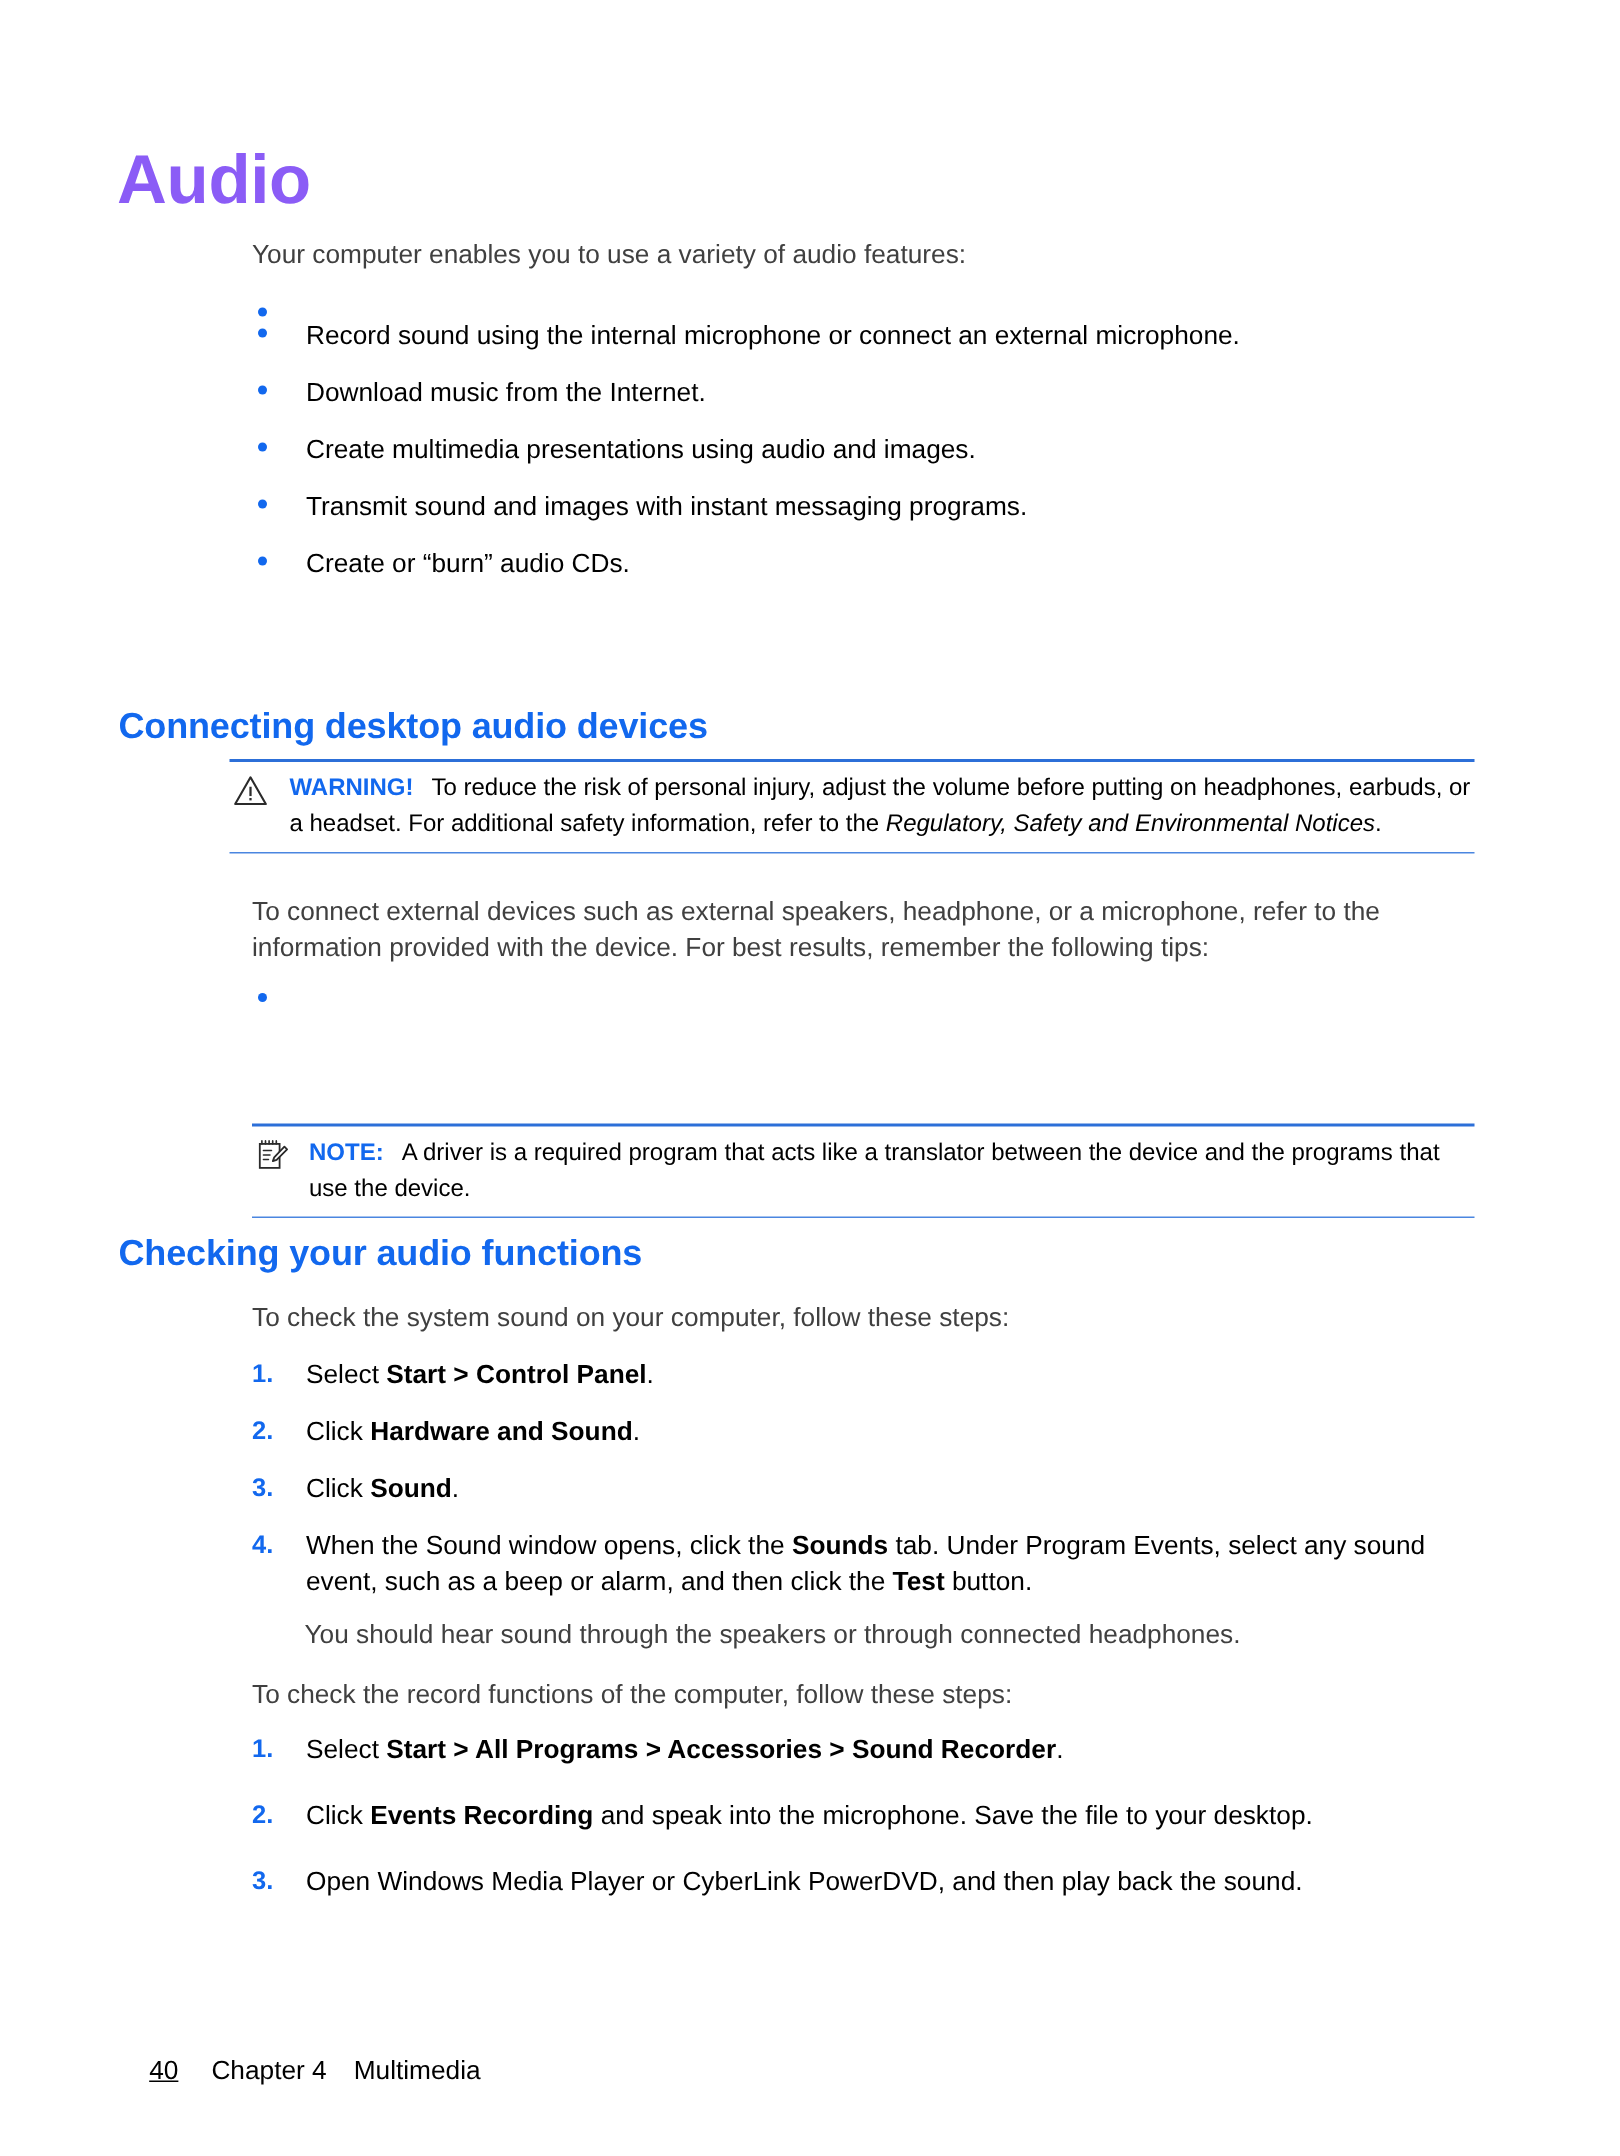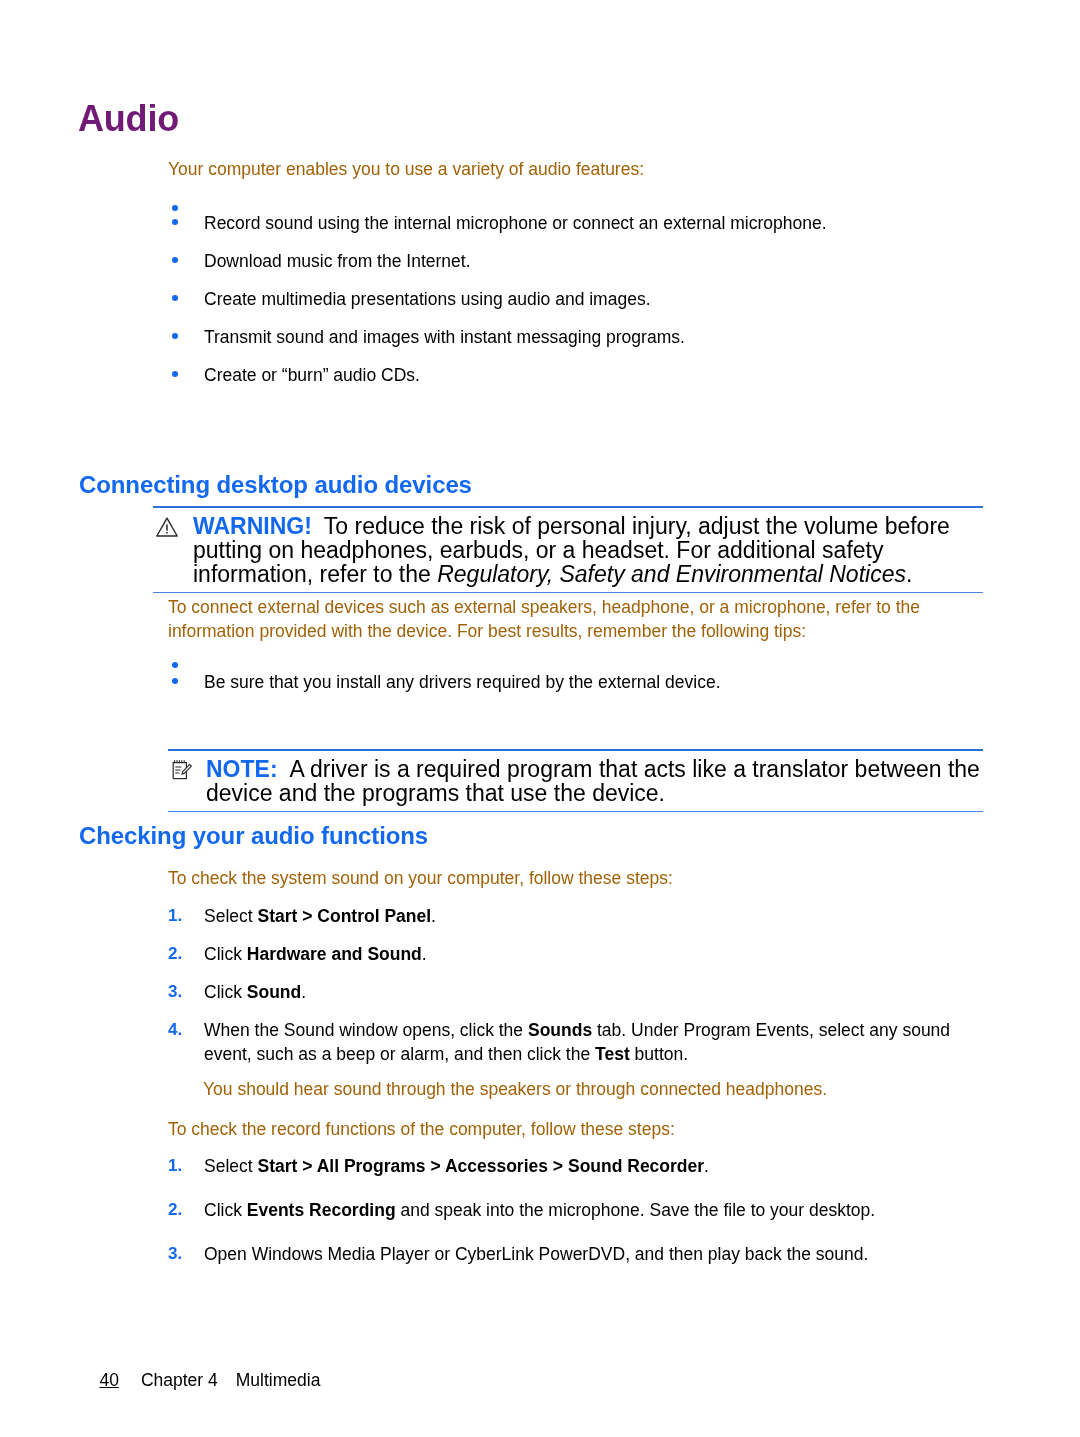--- a/index.html
+++ b/index.html
@@ -20,23 +20,23 @@
     width: 1080px;
     height: 1437px;
     box-sizing: border-box;
   }
 
   
   .h1 {
     position: absolute;
     left: 78px;
     top: 99px;
-    font-size: 36px;
+    font-size: 46px;
     font-weight: bold;
-    color: #701a75;
+    color: #8b5cf6;
     letter-spacing: -0.2px;
     line-height: 40px;
   }
   .h2 {
     font-size: 24px;
     font-weight: bold;
     color: #1268EE;
     line-height: 30px;
     letter-spacing: -0.1px;
   }
@@ -48,21 +48,21 @@
   .h2-checking {
     position: absolute;
     left: 79px;
     top: 821px;
   }
 
   
   .body-text {
     font-size: 17.5px;
     line-height: 24px;
-    color: #a16207;
+    color: #404040;
   }
   .p-intro {
     position: absolute;
     left: 168px;
     top: 157px;
     width: 800px;
   }
   .p-connect {
     position: absolute;
     left: 168px;
@@ -167,21 +167,21 @@
     margin: 0;
   }
   .admon .rule-bottom {
     height: 0;
     border-top: 1.5px solid #4A86E0;
     margin: 0;
   }
   .admon .admon-body {
     position: relative;
     padding: 6px 0 6px 40px;
-    font-size: 23px;
+    font-size: 16px;
     line-height: 24px;
   }
   .admon-note .admon-body { padding-left: 38px; }
   .admon .admon-icon {
     position: absolute;
     left: 2px;
     top: 8px;
     width: 24px;
     height: 22px;
   }
@@ -254,24 +254,20 @@
       <span class="admon-kw">WARNING!</span><span class="admon-gap"></span><span>To reduce the risk of personal injury, adjust the volume before putting on headphones, earbuds, or a headset. For additional safety information, refer to the </span><i>Regulatory, Safety and Environmental Notices</i><span>.</span>
     </div>
     <div class="rule-bottom"></div>
   </div>
 
   <div class="body-text p-connect">To connect external devices such as external speakers, headphone, or a microphone, refer to the information provided with the device. For best results, remember the following tips:</div>
 
   <ul class="bullet-list bullets-tips">
     <li class="bullet-item">
       <span class="dot"></span>
-    </li>
-    <li class="bullet-item">
-      <span class="dot"></span>
-      <span>Be sure that you install any drivers required by the external device.</span>
     </li>
   </ul>
 
   <div class="admon admon-note">
     <div class="rule-top"></div>
     <div class="admon-body">
       <span class="admon-icon">
         <svg viewBox="0 0 24 22" width="24" height="22" xmlns="http://www.w3.org/2000/svg">
           <rect x="3.2" y="3.6" width="13.2" height="16" fill="none" stroke="#2B2B2B" stroke-width="1.2"></rect>
           <path d="M4.6 3.6 L4.6 1.6 M7.0 3.6 L7.0 1.6 M9.4 3.6 L9.4 1.6 M11.8 3.6 L11.8 1.6 M14.2 3.6 L14.2 1.6" stroke="#2B2B2B" stroke-width="1.1" stroke-linecap="round"></path>

